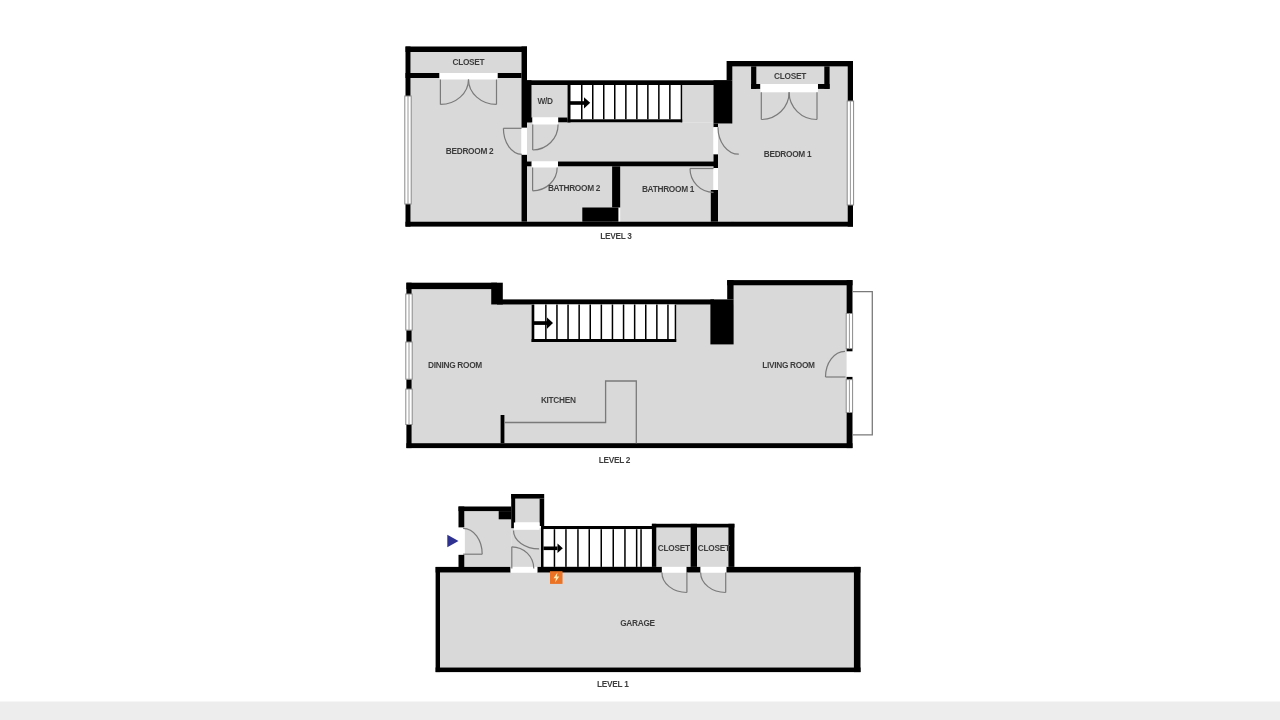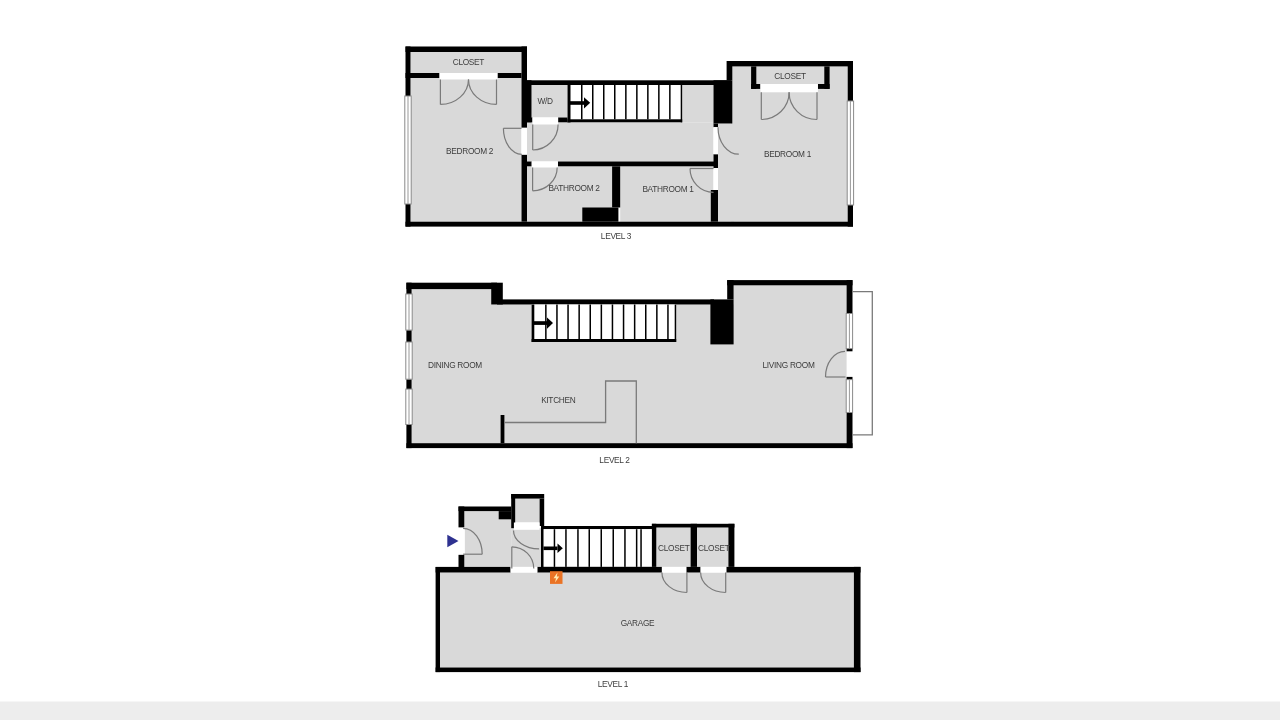--- a/index.html
+++ b/index.html
@@ -1,16 +1,16 @@
 <!DOCTYPE html>
 <html><head>
 <meta charset="utf-8">
 <style>
 html,body{margin:0;padding:0;background:#ffffff;}
-#stage{position:relative;width:1280px;height:720px;overflow:hidden;background:#0f766e;}
+#stage{position:relative;width:1280px;height:720px;overflow:hidden;background:#0f766e;font-weight:bold;}
 svg{display:block;}
 text{font-family:"Liberation Sans",sans-serif;fill:#3d3d3d;}
 #stage{filter:grayscale(0.01);}
 .lbl{font-size:8.3px;letter-spacing:-0.3px;}
 .lvl{font-size:8.3px;letter-spacing:-0.3px;}
 </style>
 </head>
 <body>
 <div id="stage">
 <svg width="1280" height="720" viewBox="0 0 1280 720">

